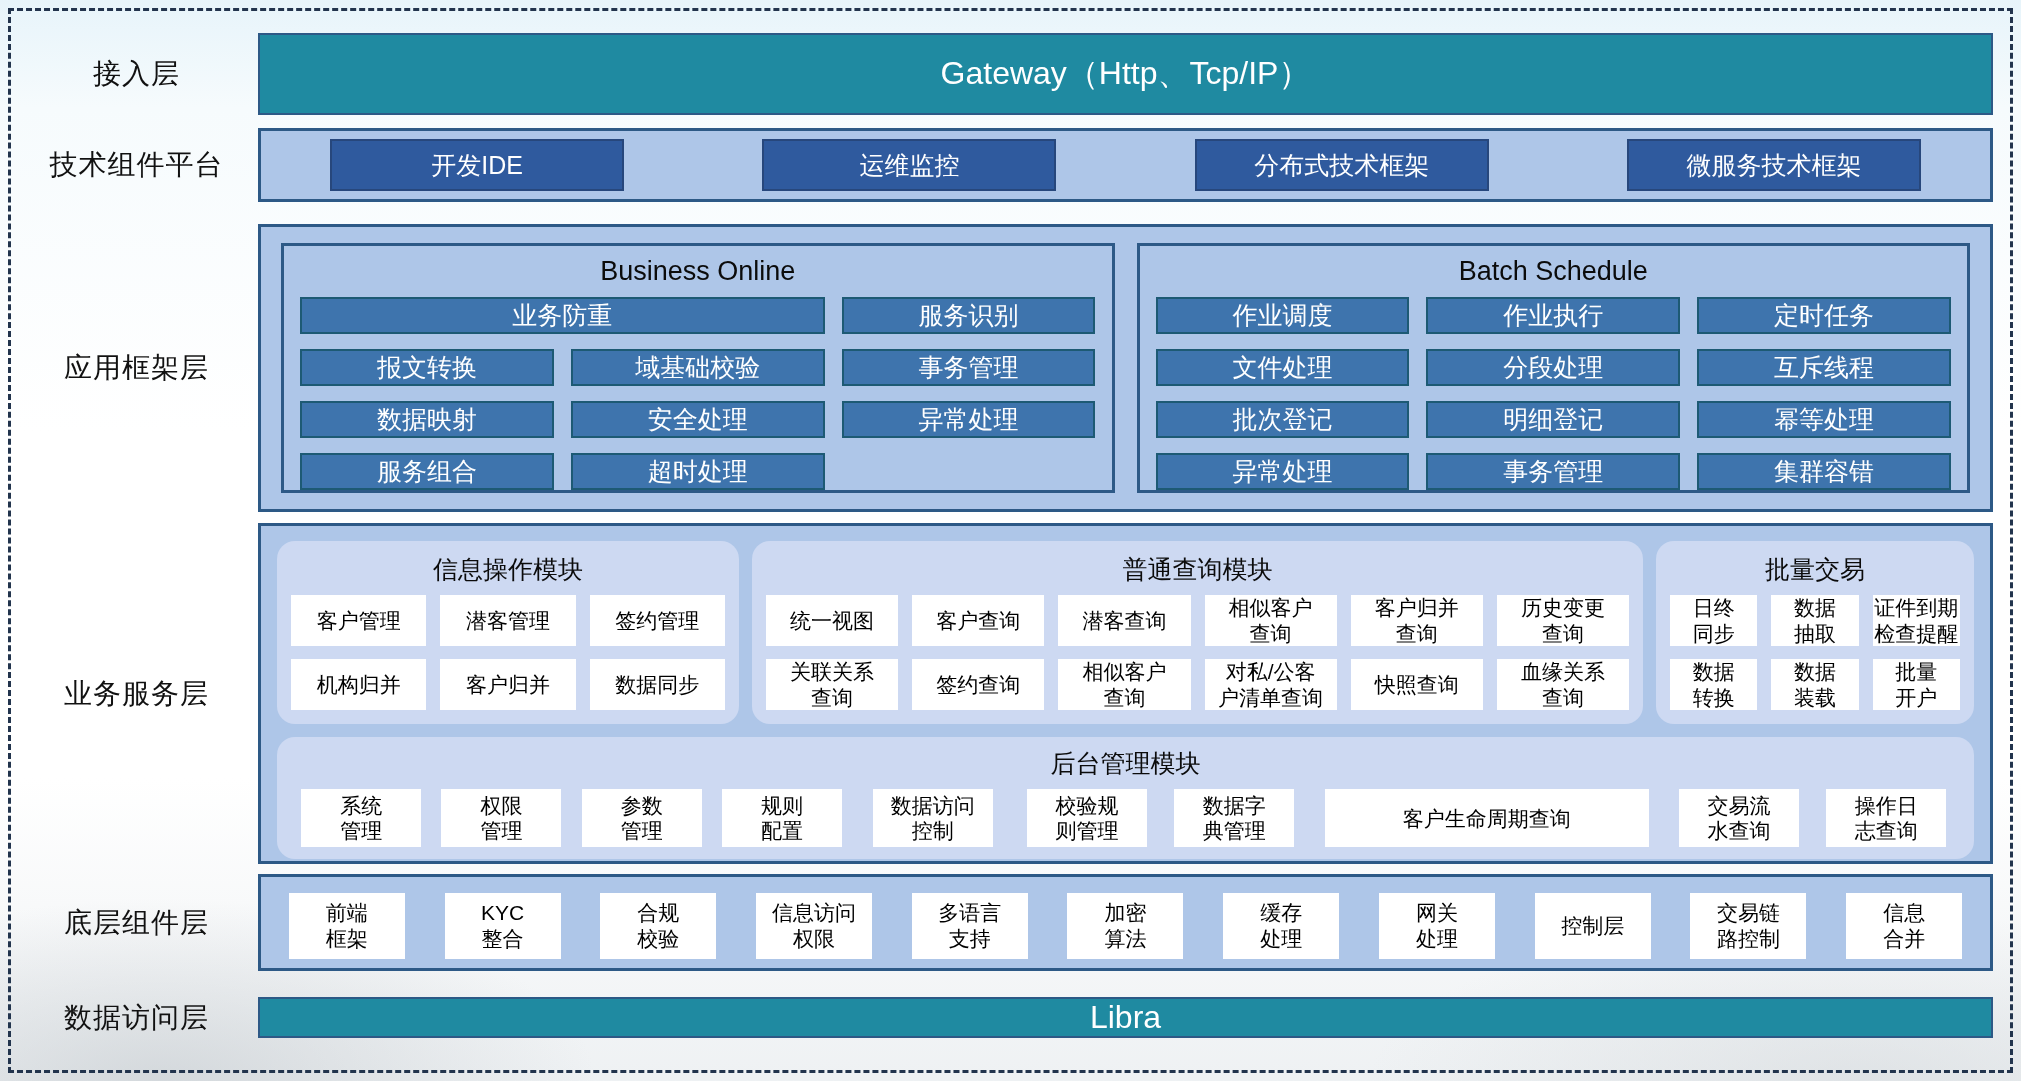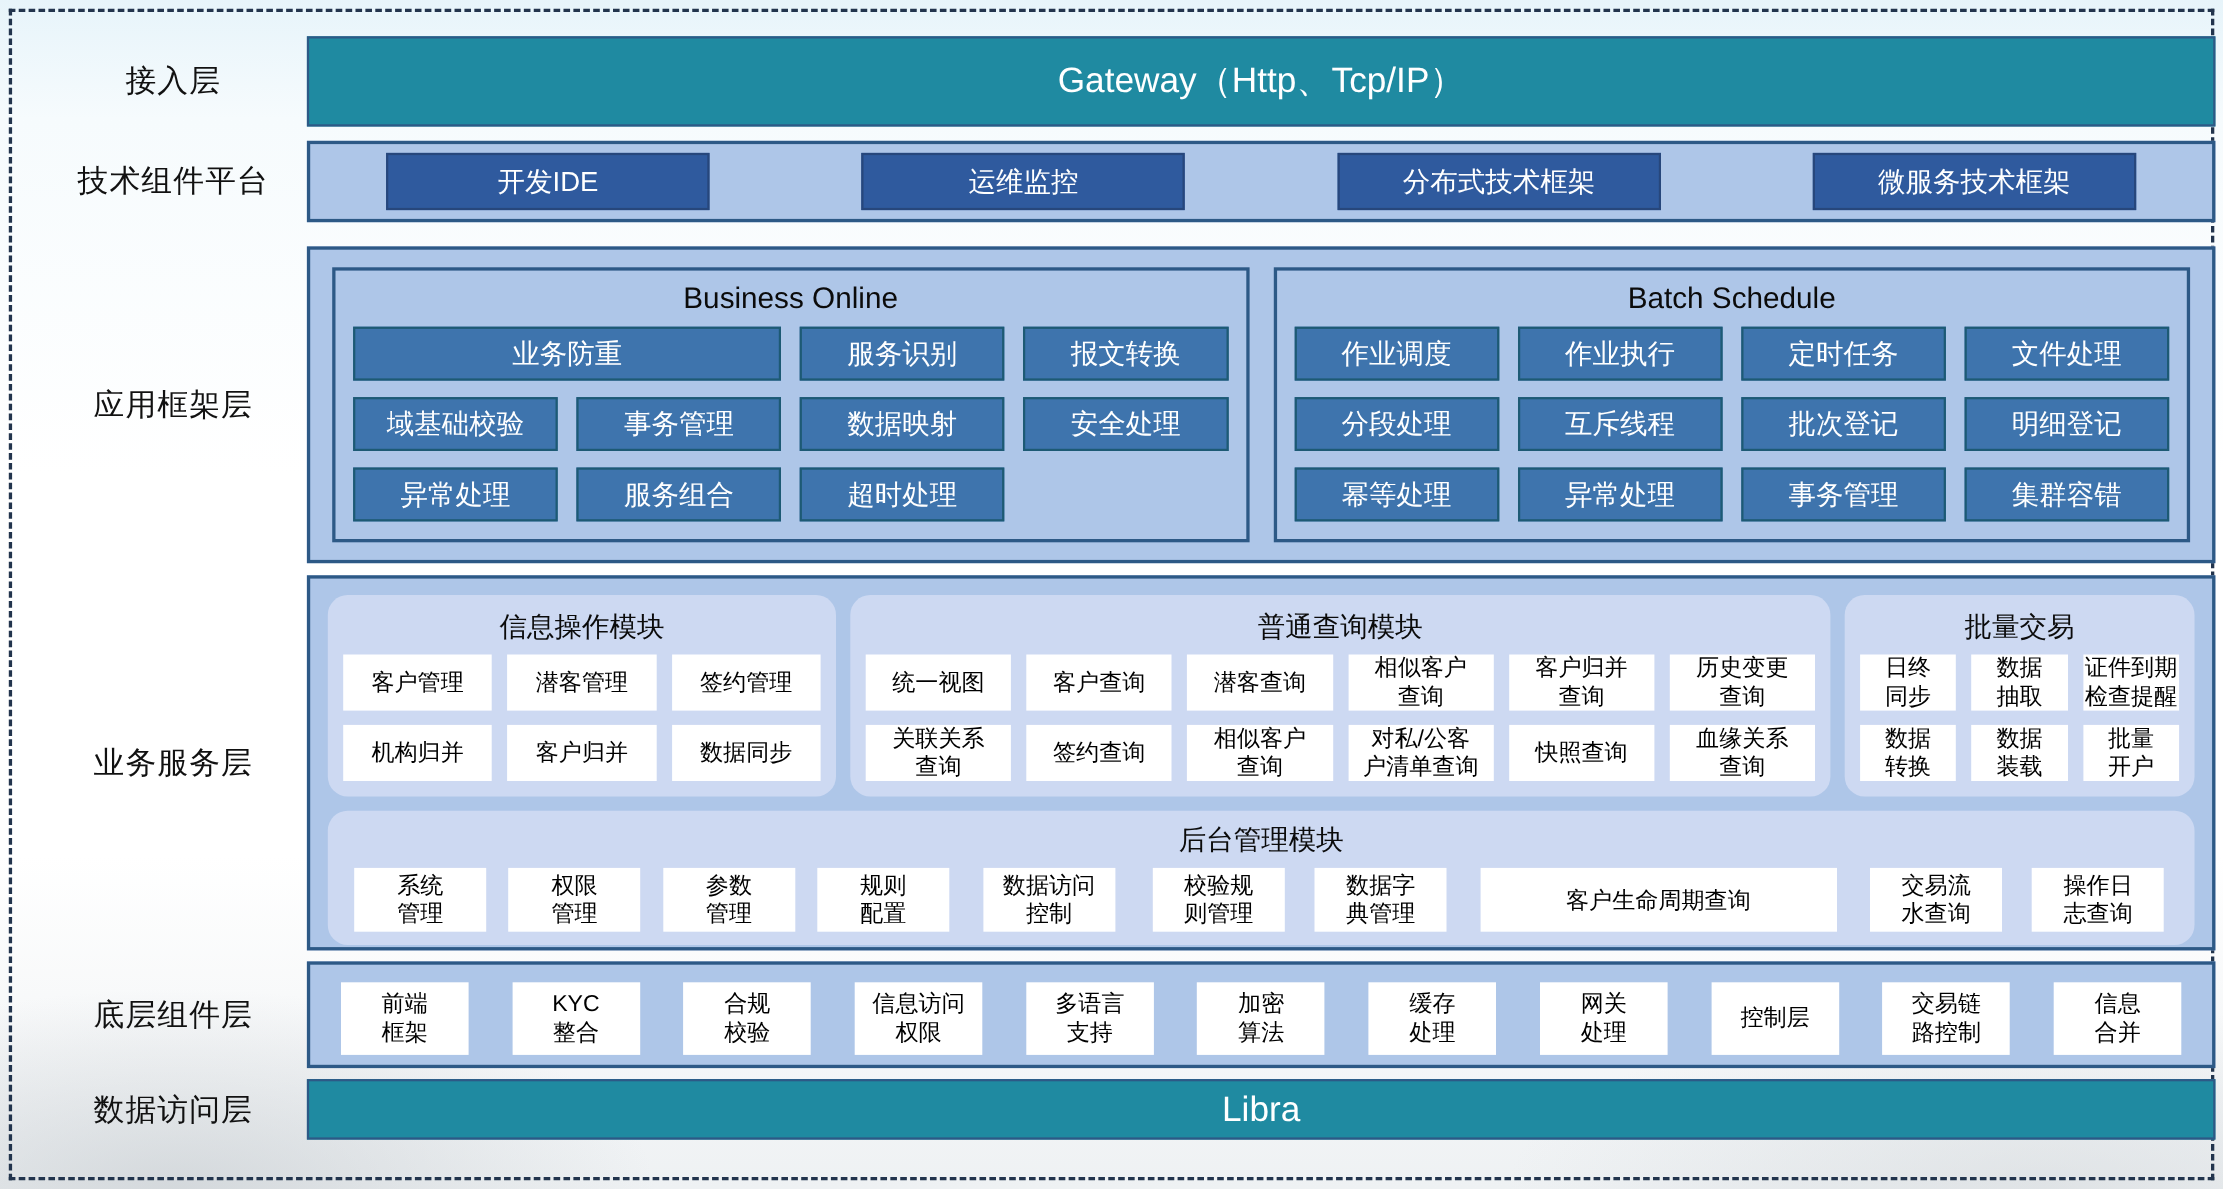--- a/index.html
+++ b/index.html
@@ -5,39 +5,39 @@
   html,body{margin:0;padding:0;}
   body{
     width:2021px;height:1081px;position:relative;overflow:hidden;
     font-family:"Liberation Sans","DejaVu Sans",sans-serif;
     background:
       radial-gradient(620px 260px at 8% 100%, rgba(190,196,201,.55), rgba(190,196,201,0) 70%),
       radial-gradient(700px 240px at 92% 100%, rgba(205,210,214,.45), rgba(205,210,214,0) 70%),
       linear-gradient(180deg,#e7f4fa 0%,#f6fbfd 10%,#ffffff 40%,#ffffff 72%,#eef1f3 100%);
   }
   .frame{position:absolute;inset:8px;border:3px dashed #22344d;pointer-events:none;}
-  .canvas{position:absolute;left:36px;top:33px;width:1978px;display:flex;flex-direction:column;}
+  .canvas{position:absolute;left:15px;top:33px;width:1978px;display:flex;flex-direction:column;}
   .layer{display:flex;}
   .layer-label{flex:0 0 243px;display:flex;align-items:center;justify-content:center;
     font-size:28px;color:#111;letter-spacing:1px;}
   .bar-teal{flex:1;background:#1f8aa1;border:2px solid #2d5986;color:#fff;
     display:flex;align-items:center;justify-content:center;font-size:32px;}
   .panel{flex:1;background:#aec6e8;border:3px solid #2d5986;box-sizing:border-box;}
 
   
   .tech-panel{display:grid;grid-template-columns:repeat(4,1fr);align-items:center;justify-items:center;}
   .tech-btn{width:294px;height:52px;background:#2f5a9e;border:2px solid #27477c;color:#fff;
     font-size:25px;display:flex;align-items:center;justify-content:center;box-sizing:border-box;}
 
   
   .fw-panel{display:flex;gap:22px;padding:16px 20px;justify-content:space-between;}
   .sub-panel{flex:1;background:#aec6e8;border:3px solid #2d5986;padding:4px 16px 16px;
     display:flex;flex-direction:column;box-sizing:border-box;}
   .sub-title{text-align:center;font-size:27px;color:#0b0b0b;padding:6px 0 10px;}
-  .fw-grid{flex:1;display:grid;grid-template-columns:repeat(4,1fr);grid-auto-rows:1fr;gap:15px 17px;}
+  .fw-grid{flex:1;display:grid;grid-template-columns:repeat(3,1fr);grid-auto-rows:1fr;gap:15px 17px;}
   .fw-btn{background:#3e74ad;border:2px solid #1d5a74;color:#fff;font-size:25px;
     display:flex;align-items:center;justify-content:center;box-sizing:border-box;}
   .span2{grid-column:span 2;}
 
   
   .biz-panel{display:flex;flex-direction:column;gap:13px;padding:15px 16px;}
   .modules-row{flex:1.72;display:flex;gap:13px;}
   .module{background:#cdd9f2;border-radius:18px;padding:6px 14px 14px;display:flex;
     flex-direction:column;box-sizing:border-box;}
   .module-title{text-align:center;font-size:25px;color:#0b0b0b;padding:6px 0 9px;}
@@ -235,18 +235,18 @@
       <div class="wbtn">网关
 处理</div>
       <div class="wbtn">控制层</div>
       <div class="wbtn">交易链
 路控制</div>
       <div class="wbtn">信息
 合并</div>
     </div>
   </div>
 
-  <div class="layer" style="height:55px;">
+  <div class="layer" style="height:73px;align-items:center;">
     <div class="layer-label">数据访问层</div>
     <div class="bar-teal">Libra</div>
   </div>
 
 </div>
 
 </body></html>

